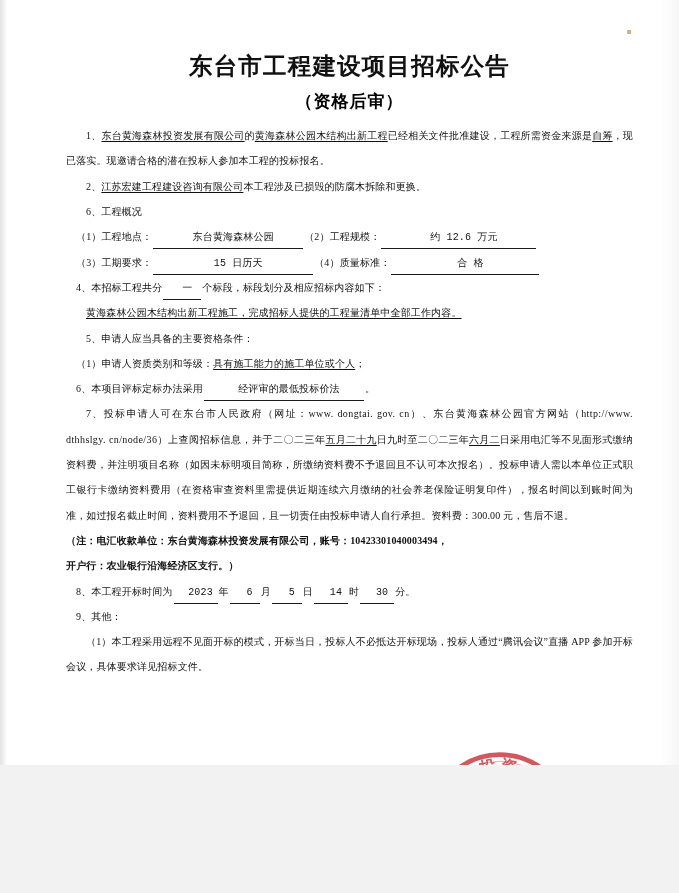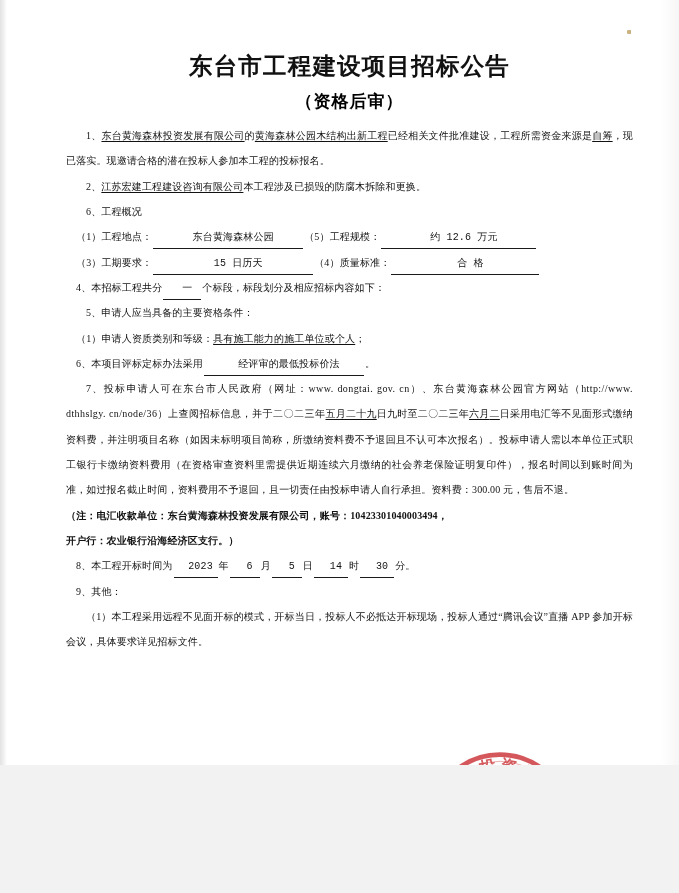--- a/index.html
+++ b/index.html
@@ -147,26 +147,27 @@
 
     <h1 class="title">东台市工程建设项目招标公告</h1>
     <div class="subtitle">（资格后审）</div>
 
     <p class="para indent"><span>1、</span><span class="u">东台黄海森林投资发展有限公司</span><span>的</span><span class="u">黄海森林公园木结构出新工程</span><span>已经相关文件批准建设，工程所需资金来源是</span><span class="u">自筹</span><span>，现已落实。现邀请合格的潜在投标人参加本工程的投标报名。</span></p>
 
     <p class="para indent"><span>2、</span><span class="u">江苏宏建工程建设咨询有限公司</span><span>本工程涉及已损毁的防腐木拆除和更换。</span></p>
 
     <p class="para indent">6、工程概况</p>
 
-    <p class="para indent1"><span>（1）工程地点：</span><span class="blank w150">东台黄海森林公园</span><span>（5）工程规模：</span><span class="blank w155">约 12.6 万元</span></p>
+    <p class="para indent1"><span>（1）工程地点：</span><span class="blank w150">东台黄海森林公园</span><span>（2）工程规模：</span><span class="blank w155">约 12.6 万元</span></p>
 
     <p class="para indent1"><span>（3）工期要求：</span><span class="blank w160">15 日历天</span><span>（4）质量标准：</span><span class="blank w148">合  格</span></p>
 
     <p class="para indent1"><span>4、本招标工程共分</span><span class="blank w38">一</span><span>个标段，标段划分及相应招标内容如下：</span></p>
 
+    <p class="para indent"><span class="u">黄海森林公园木结构出新工程施工，完成招标人提供的工程量清单中全部工作内容。</span></p>
 
 
     <p class="para indent">5、申请人应当具备的主要资格条件：</p>
     <p class="para indent1"><span>（1）申请人资质类别和等级：</span><span class="u">具有施工能力的施工单位或个人</span><span>；</span></p>
 
     <p class="para indent1"><span>6、本项目评标定标办法采用</span><span class="blank w160">经评审的最低投标价法</span><span>。</span></p>
 
     <p class="para indent"><span class="mono-ish">7、投标申请人可在东台市人民政府（网址：www. dongtai. gov. cn）、东台黄海森林公园官方网站（http://www. dthhslgy. cn/node/36）上查阅招标信息，并于二〇二三年</span><span class="u">五月</span><span class="u">二十九</span><span>日九时至二〇二三年</span><span class="u">六月</span><span class="u">二</span><span>日采用电汇等不见面形式缴纳资料费，并注明项目名称（如因未标明项目简称，所缴纳资料费不予退回且不认可本次报名）。投标申请人需以本单位正式职工银行卡缴纳资料费用（在资格审查资料里需提供近期连续六月缴纳的社会养老保险证明复印件），报名时间以到账时间为准，如过报名截止时间，资料费用不予退回，且一切责任由投标申请人自行承担。资料费：300.00 元，售后不退。</span></p>
 
     <p class="para b">（注：电汇收款单位：东台黄海森林投资发展有限公司，账号：10423301040003494，</p>

